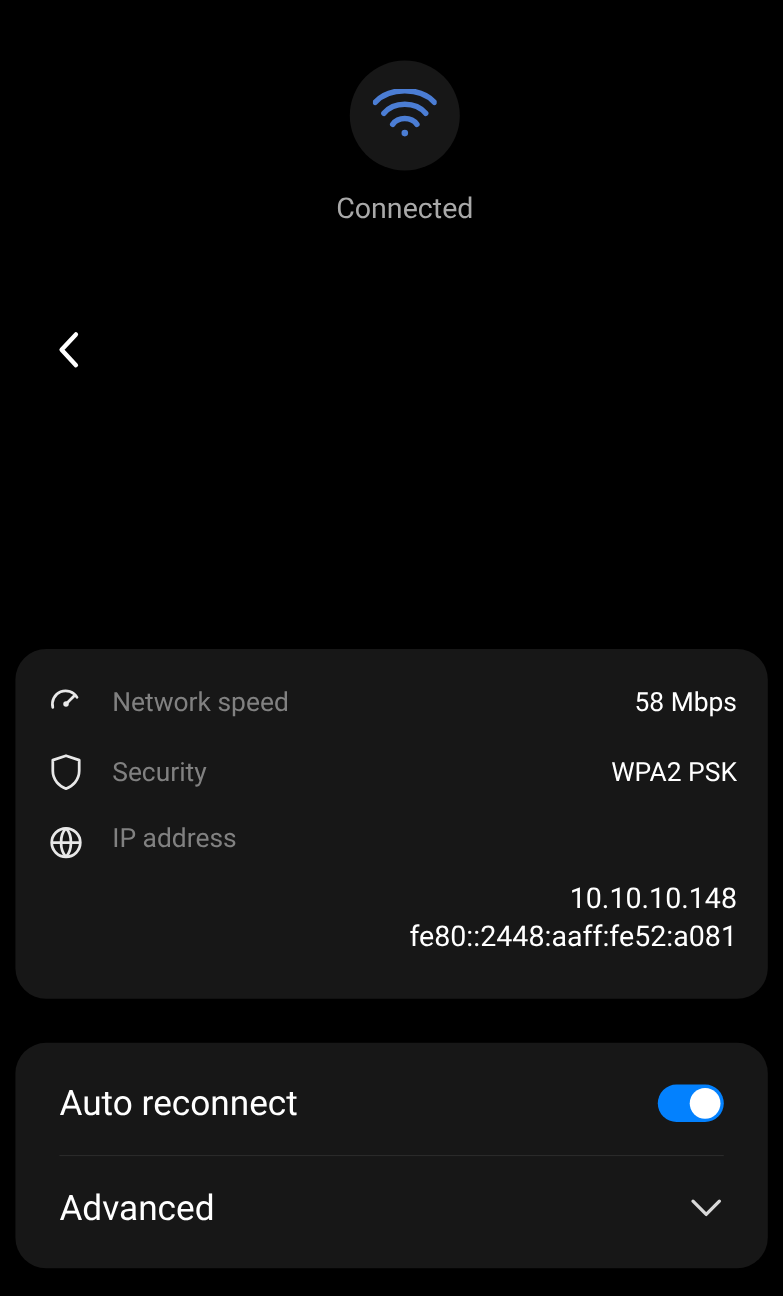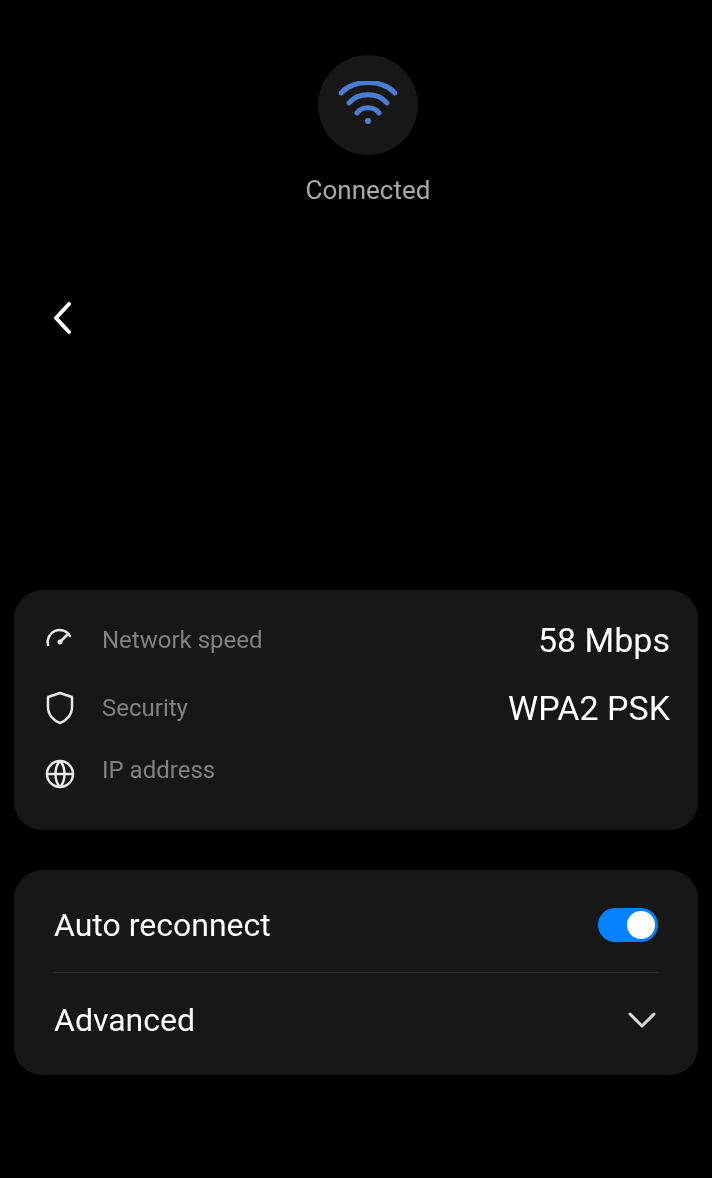--- a/index.html
+++ b/index.html
@@ -73,21 +73,21 @@
       justify-content: center;
     }
     .info-label {
       color: #818181;
       font-size: 24px;
       margin-left: 24px;
       flex-grow: 1;
     }
     .info-value {
       color: #ffffff;
-      font-size: 34px;
+      font-size: 24px;
       text-align: right;
     }
     .ip-row {
       display: flex;
       align-items: flex-start;
       margin-top: 20px;
     }
     .ip-values {
       margin-top: 16px;
       text-align: right;
@@ -191,20 +191,24 @@
     <span class="info-icon">
       <svg width="32" height="32" viewBox="0 0 32 32" fill="none">
         <circle cx="16" cy="16" r="13" stroke="#e8e8e8" stroke-width="2.5" fill="none"></circle>
         <path d="M3 16 H29" stroke="#e8e8e8" stroke-width="2.5"></path>
         <path d="M16 3 C10 9 10 23 16 29" stroke="#e8e8e8" stroke-width="2.5" fill="none"></path>
         <path d="M16 3 C22 9 22 23 16 29" stroke="#e8e8e8" stroke-width="2.5" fill="none"></path>
       </svg>
     </span>
     <span class="info-label">IP address</span>
   </div>
+  <div class="ip-values">
+    <div>10.10.10.148</div>
+    <div>fe80::2448:aaff:fe52:a081</div>
+  </div>
 </div>
 
 <div class="card card-settings">
   <div class="settings-row">
     <span class="settings-label">Auto reconnect</span>
     <div class="toggle">
       <div class="toggle-knob"></div>
     </div>
   </div>
   <div class="divider"></div>

